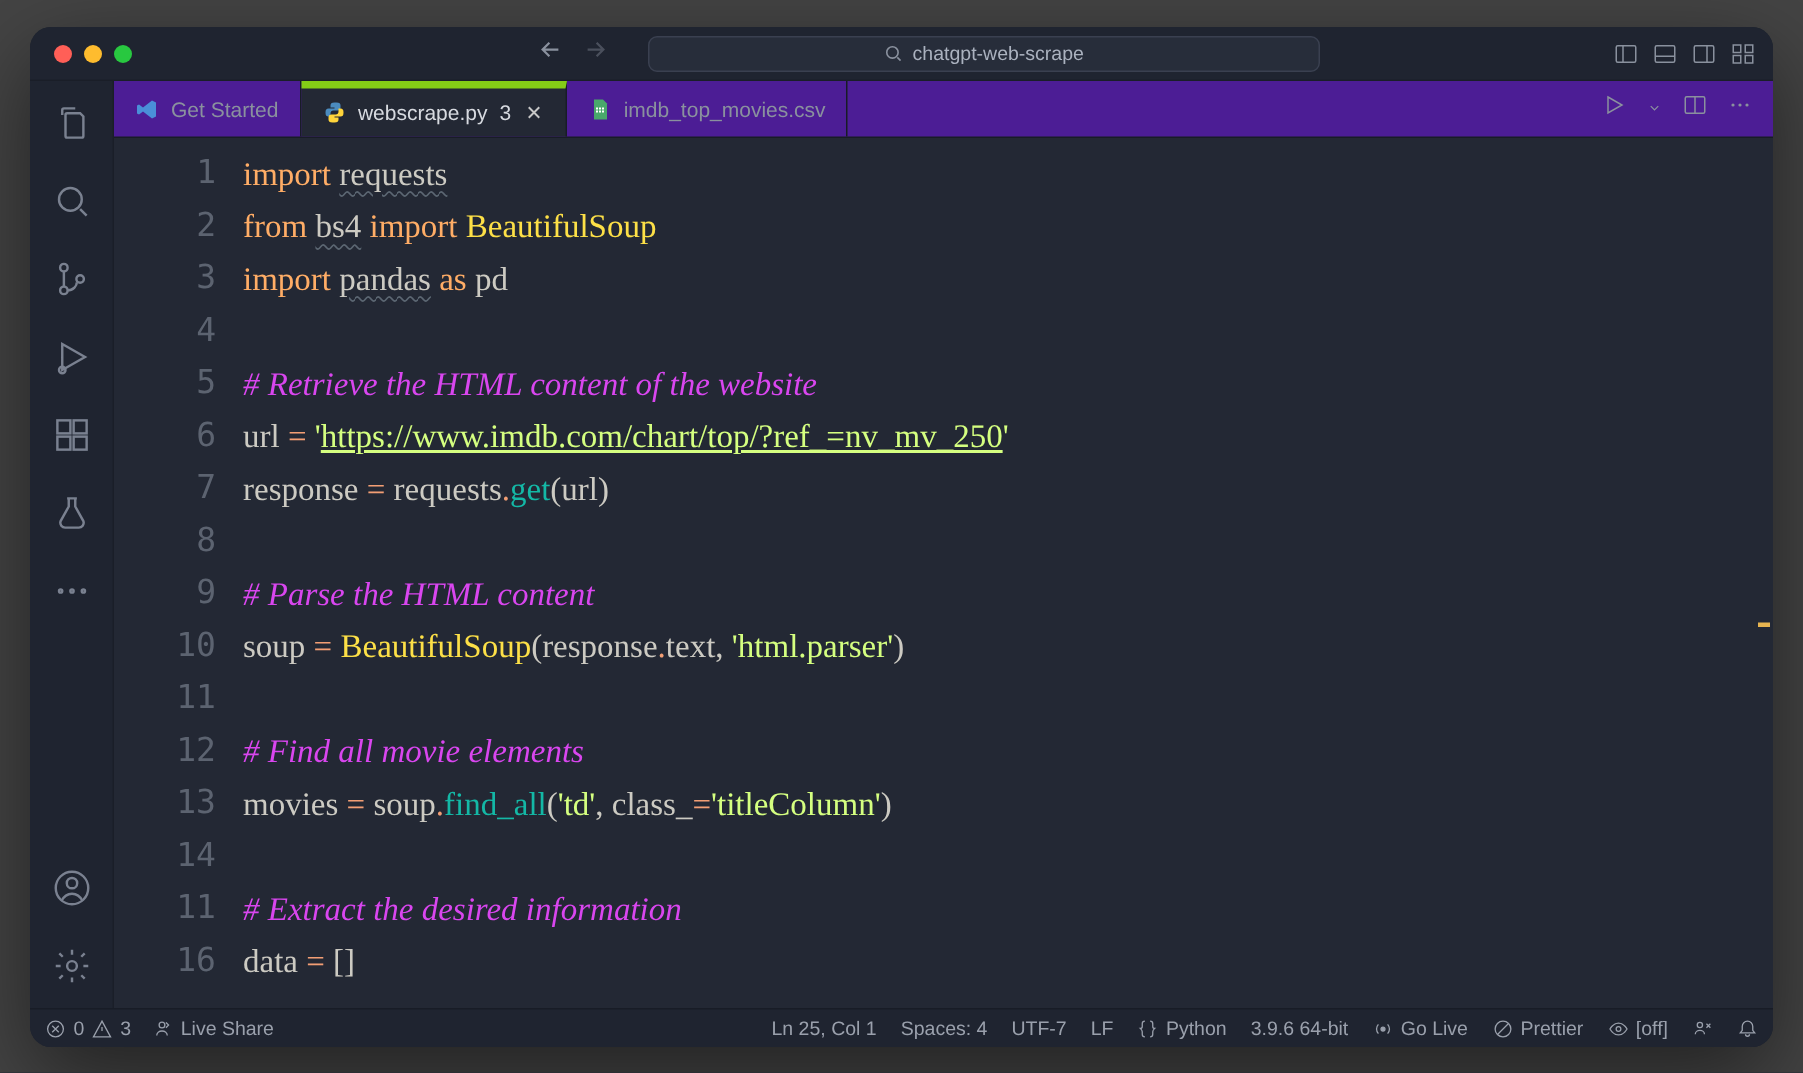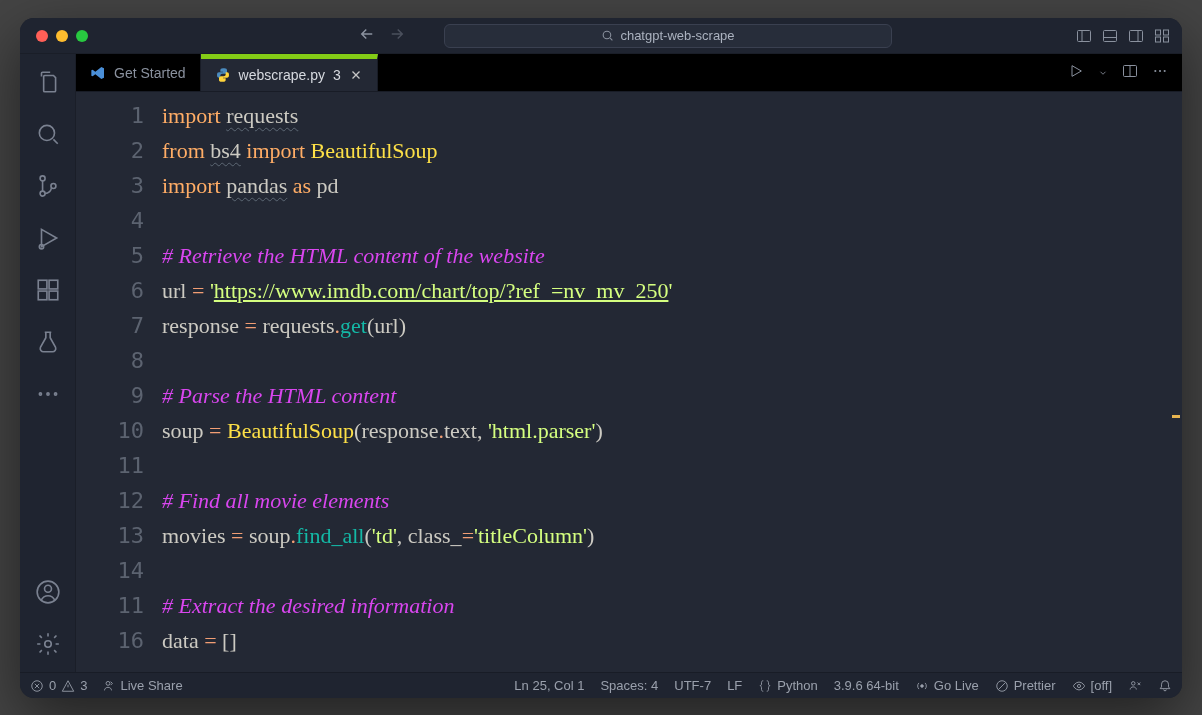--- a/index.html
+++ b/index.html
@@ -43,21 +43,21 @@
     position: absolute;
     left: 338px;
     display: flex;
     gap: 12px;
     color: #8a919e;
   }
   .nav-arrows svg { width: 18px; height: 18px; }
   .nav-arrows .disabled { opacity: .4; }
   .search-box {
     position: absolute;
-    left: 424px;
+    left: 412px;
     width: 448px;
     height: 24px;
     background: #272d3a;
     border: 1px solid #3a4050;
     border-radius: 6px;
     display: flex;
     align-items: center;
     justify-content: center;
     gap: 6px;
     color: #abb2bf;
@@ -101,21 +101,21 @@
   .activity-bar svg { width: 26px; height: 26px; stroke: #7a8190; fill: none; stroke-width: 1.5; }
 
   .editor-area {
     flex: 1;
     display: flex;
     flex-direction: column;
     min-width: 0;
   }
   .tab-row {
     height: 38px;
-    background: #000000;
+    background: #4c1d95;
     display: flex;
     align-items: stretch;
     border-bottom: 1px solid #181c26;
   }
   .tab {
     display: flex;
     align-items: center;
     padding: 0 14px;
     gap: 8px;
     color: #8a919e;
@@ -344,20 +344,27 @@
         <div class="tab active">
           <svg class="ico-py" viewBox="0 0 24 24">
               <path fill="#4b8bbe" d="M12 2c-3 0-4 1-4 3v2h4v1H6c-2 0-3 1-3 4s1 4 3 4h2v-3c0-2 1-3 3-3h4c2 0 3-1 3-3V5c0-2-1-3-4-3h-2z"></path>
               <path fill="#ffd43b" d="M12 22c3 0 4-1 4-3v-2h-4v-1h6c2 0 3-1 3-4s-1-4-3-4h-2v3c0 2-1 3-3 3H9c-2 0-3 1-3 3v2c0 2 1 3 4 3h2z"></path>
             </svg>
           <span>webscrape.py</span>
           <span class="badge">3</span>
           <svg class="tab-close" viewBox="0 0 16 16" stroke="#c7c7c7" stroke-width="1.5">
               <path d="M4 4l8 8M12 4l-8 8"></path>
             </svg>
+        </div>
+        <div class="tab">
+          <svg class="ico-csv" viewBox="0 0 24 24">
+              <path fill="#49a86b" d="M6 2h9l4 4v16H6z"></path>
+              <path fill="#fff" d="M8 10h2v2H8zM11 10h2v2h-2zM14 10h2v2h-2zM8 13h2v2H8zM11 13h2v2h-2zM14 13h2v2h-2z"></path>
+            </svg>
+          <span>imdb_top_movies.csv</span>
         </div>
         <div class="tab-actions">
           <span>
             <svg width="16" height="16" viewBox="0 0 24 24" fill="none" stroke="#8a919e" stroke-width="1.5">
                 <path d="M6 4l14 8-14 8V4z"></path>
               </svg>
           </span>
           <span>
             <svg width="10" height="10" viewBox="0 0 24 24" fill="none" stroke="#8a919e" stroke-width="2">
                 <path d="M6 9l6 6 6-6"></path>

